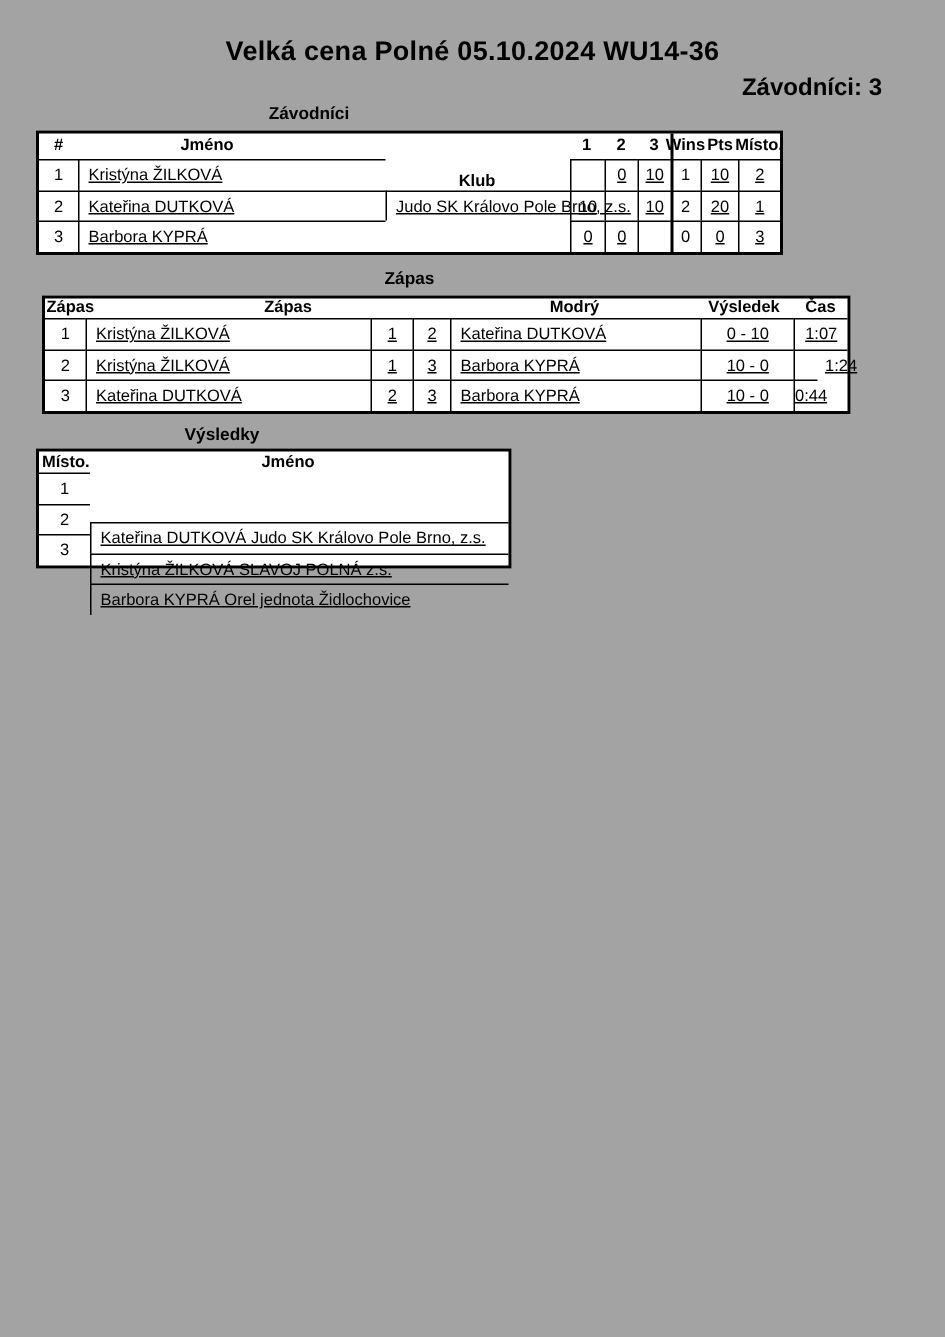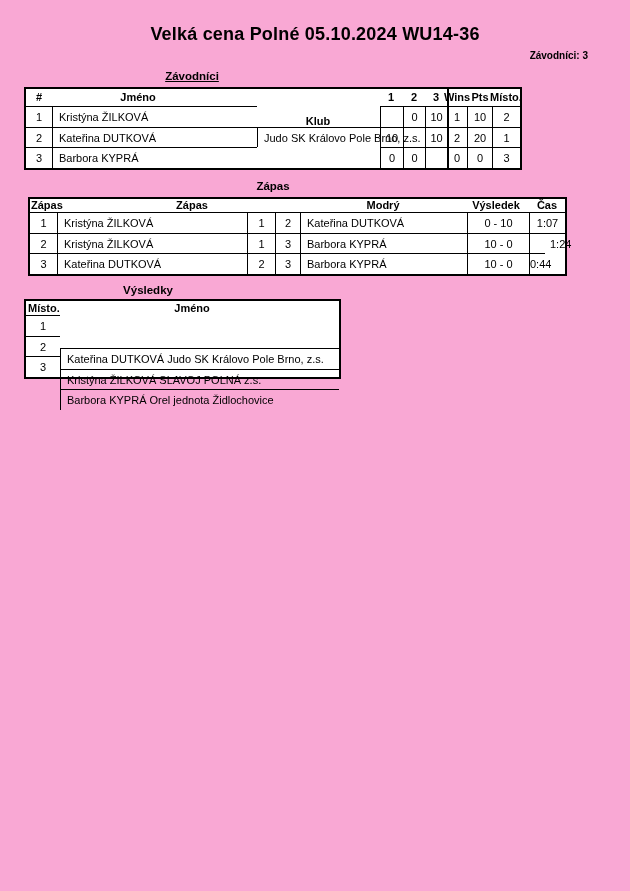--- a/index.html
+++ b/index.html
@@ -1,37 +1,37 @@
 <!DOCTYPE html>
 <html><head>
 <meta charset="utf-8">
 <style>
   * { margin: 0; padding: 0; box-sizing: border-box; }
   html, body { background: #ffffff; }
   .page {
     position: relative;
     width: 630px;
     height: 891px;
-    background: #f9a8d4;
+    background: #a3a3a3;
     font-family: "Liberation Sans", "DejaVu Sans", sans-serif;
     color: #000000;
     overflow: hidden;
   }
   .doc-title {
     position: absolute;
     left: 0; top: 24px; width: 630px;
     text-align: center;
     font-size: 18px;
     font-weight: bold;
     letter-spacing: 0.2px;
   }
   .competitor-count {
     position: absolute;
     top: 50px; right: 42px;
-    font-size: 10px;
+    font-size: 16px;
     font-weight: bold;
   }
   .section-title {
     position: absolute;
     transform: translateX(-50%);
     font-size: 11.5px;
     font-weight: bold;
     white-space: nowrap;
   }
   .tbl {
@@ -47,42 +47,42 @@
   }
   .tbl .hdr-label.centered { transform: translateX(-50%); }
   .tbl .cell {
     position: absolute;
     font-size: 11px;
     border-color: #000000;
     border-style: solid;
     border-width: 0;
   }
   .tbl .cell.bt { border-top-width: 1px; }
-  .tbl .cell.bl { border-left-width: 1px; }
+  .tbl .cell.bl { border-left-width: 1px; text-decoration: underline; }
   .tbl .cell.al-c { text-align: center; }
   .tbl .cell.al-l { padding-left: 6px; }
   .tbl .cell.nowrap { white-space: nowrap; overflow: visible; }
   .tbl .cell.clip { white-space: nowrap; overflow: hidden; margin-top: 33px; }
   .tbl .vsep {
     position: absolute;
     top: 0;
     width: 2px;
     background: #000000;
   }
 </style>
 </head>
 <body>
 
 <div class="page">
 
   <div class="doc-title">Velká cena Polné 05.10.2024 WU14-36</div>
 
   <div class="competitor-count">Závodníci: 3</div>
 
-  <div class="section-title" style="left:192px; top:70px;text-decoration:underline;">Závodníci</div>
+  <div class="section-title" style="left:206px; top:70px;">Závodníci</div>
 
   <div class="tbl" id="tbl-competitors" style="left: 24px; top: 87px; width: 498px; height: 82.5px;">
       <div class="hdr-label centered" style="left: 13px; top: 0px; line-height: 17px;">#</div>
       <div class="hdr-label centered" style="left: 112px; top: 0px; line-height: 17px;">Jméno</div>
       <div class="hdr-label centered" style="left: 292px; top: 0px; line-height: 17px; margin-top: 24px;">Klub</div>
       <div class="hdr-label centered" style="left: 365px; top: 0px; line-height: 17px;">1</div>
       <div class="hdr-label centered" style="left: 388px; top: 0px; line-height: 17px;">2</div>
       <div class="hdr-label centered" style="left: 410px; top: 0px; line-height: 17px;">3</div>
       <div class="hdr-label centered" style="left: 431px; top: 0px; line-height: 17px;">Wins</div>
       <div class="hdr-label centered" style="left: 454px; top: 0px; line-height: 17px;">Pts</div>

